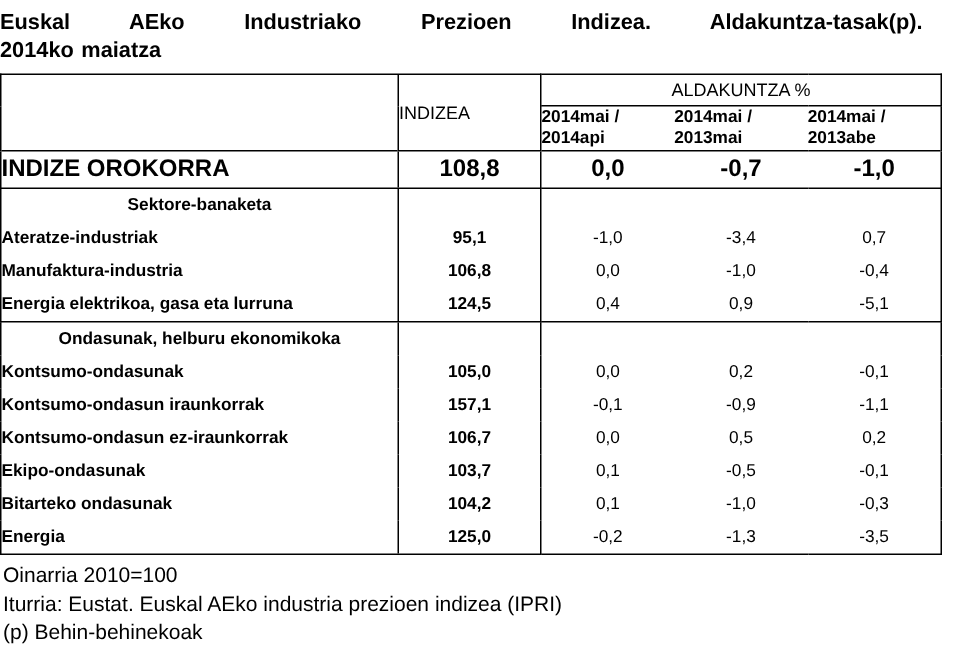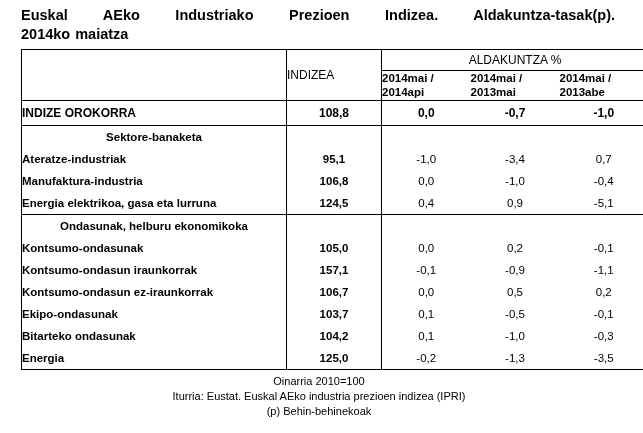--- a/index.html
+++ b/index.html
@@ -12,21 +12,21 @@
     background: #ffffff;
     font-family: "Liberation Sans", sans-serif;
     color: #000000;
     overflow: hidden;
   }
   .page {
     width: 623px;
     height: 433px;
     position: relative;
     box-sizing: border-box;
-    padding: 6px 8px 0 21px;
+    padding: 6px 8px 0 0;
   }
   .title {
     font-size: 14.5px;
     font-weight: bold;
     line-height: 1.28;
     letter-spacing: 0px;
     margin: 0 0 6px 0;
     text-align: justify;
     text-align-last: left;
     word-spacing: 1px;
@@ -75,38 +75,37 @@
   }
   .hdr-sub {
     font-weight: bold;
     font-size: 11.5px;
     vertical-align: middle;
     line-height: 1.25;
     padding: 2px 0 4px 0;
   }
   .row-total td {
     font-weight: bold;
-    font-size: 12px;
+    font-size: 16px;
     height: 24px;
   }
   .row-section td {
     font-weight: bold;
     font-size: 11.5px;
     height: 22px;
     text-align: center;
   }
   .indent1 { padding-left: 18px; }
   .indent2 { padding-left: 32px; }
 
   .footnotes {
     margin-top: 4px;
-    font-size: 11px;
+    font-size: 14px;
     line-height: 1.35;
     padding-left: 2px;
-    text-align: center;
   }
   .footnotes div { white-space: nowrap; }
 </style>
 </head>
 <body>
 
 <div class="page">
 
   <div class="title">
     <span class="line1">Euskal AEko Industriako Prezioen Indizea. Aldakuntza-tasak(p).</span>

